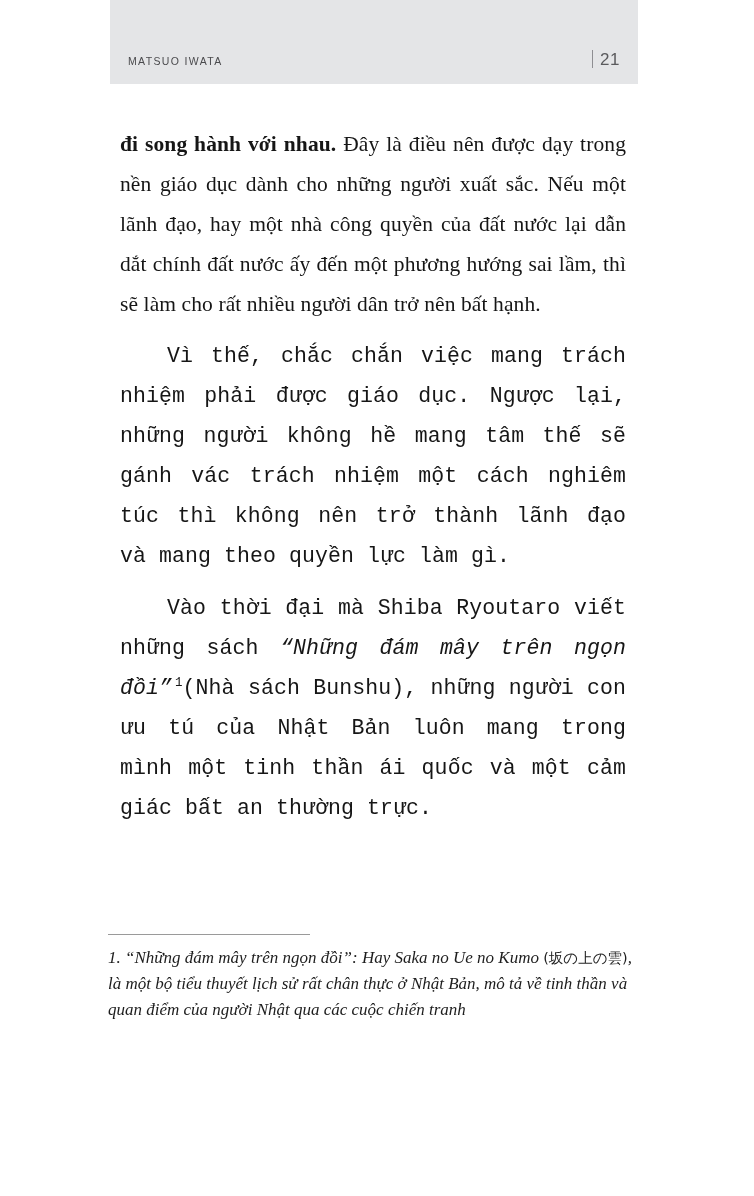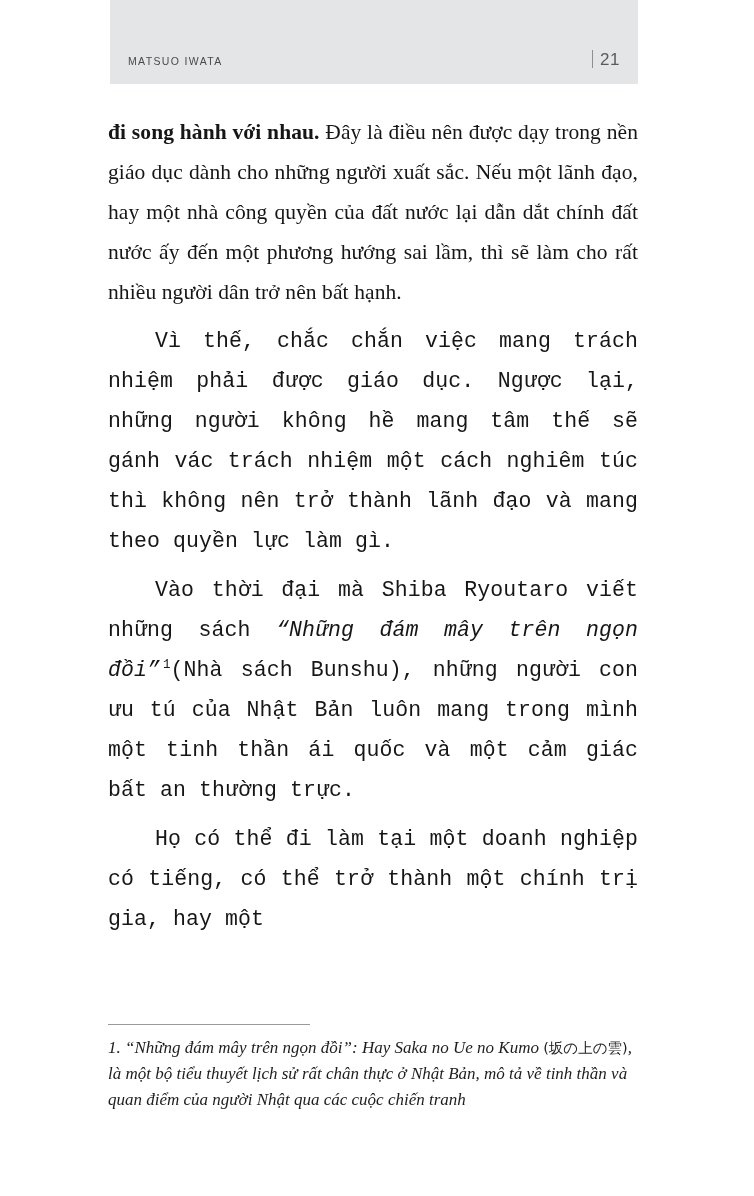--- a/index.html
+++ b/index.html
@@ -74,21 +74,21 @@
 
   
   .content {
     position: absolute;
     left: 108px;
     top: 112px;
     width: 530px;
   }
 
   p.body {
-    margin: 0;
+    margin: 12px;
     font-size: 21.5px;
     line-height: 40px;
     text-align: justify;
     text-justify: inter-word;
     letter-spacing: 0.1px;
     color: #161616;
   }
   p.body.indent {
     text-indent: 47px;
   }
@@ -107,21 +107,21 @@
     font-size: 0.58em;
     vertical-align: super;
     line-height: 0;
     padding-left: 3px;
   }
 
   
   .footnote {
     position: absolute;
     left: 108px;
-    top: 1024px;
+    top: 934px;
     width: 530px;
   }
   .footnote-rule {
     width: 202px;
     height: 1px;
     background: #9a9a9a;
     margin: 0 0 10px 0;
   }
   .footnote-text {
     margin: 0;
@@ -154,21 +154,20 @@
 
   <div class="content">
 
     <p class="body"><span class="lead-bold">đi song hành với nhau.</span><span> Đây là điều nên được dạy trong nền giáo dục dành cho những người xuất sắc. Nếu một lãnh đạo, hay một nhà công quyền của đất nước lại dẫn dắt chính đất nước ấy đến một phương hướng sai lầm, thì sẽ làm cho rất nhiều người dân trở nên bất hạnh.</span></p>
 
     <p class="body indent">Vì thế, chắc chắn việc mang trách nhiệm phải được giáo dục. Ngược lại, những người không hề mang tâm thế sẽ gánh vác trách nhiệm một cách nghiêm túc thì không nên trở thành lãnh đạo và mang theo quyền lực làm gì.</p>
 
     <p class="body indent"><span>Vào thời đại mà Shiba Ryoutaro viết những sách </span><span class="title-italic">“Những đám mây trên ngọn đồi”</span><span class="fn-ref">1</span><span>(Nhà sách Bunshu), những người con ưu tú của Nhật Bản luôn mang trong mình một tinh thần ái quốc và một cảm giác bất an thường trực.</span></p>
 
 
-    <p class="body indent">Họ có thể đi làm tại một doanh nghiệp có tiếng, có thể trở thành một chính trị gia, hay một</p>
 
   </div>
 
   <div class="footnote">
     <div class="footnote-rule"></div>
     <p class="footnote-text"><span>1. “Những đám mây trên ngọn đồi”: Hay Saka no Ue no Kumo </span><span class="jp">(坂の上の雲)</span><span>, là một bộ tiểu thuyết lịch sử rất chân thực ở Nhật Bản, mô tả về tinh thần và quan điểm của người Nhật qua các cuộc chiến tranh</span></p>
   </div>
 
 </div>
 

